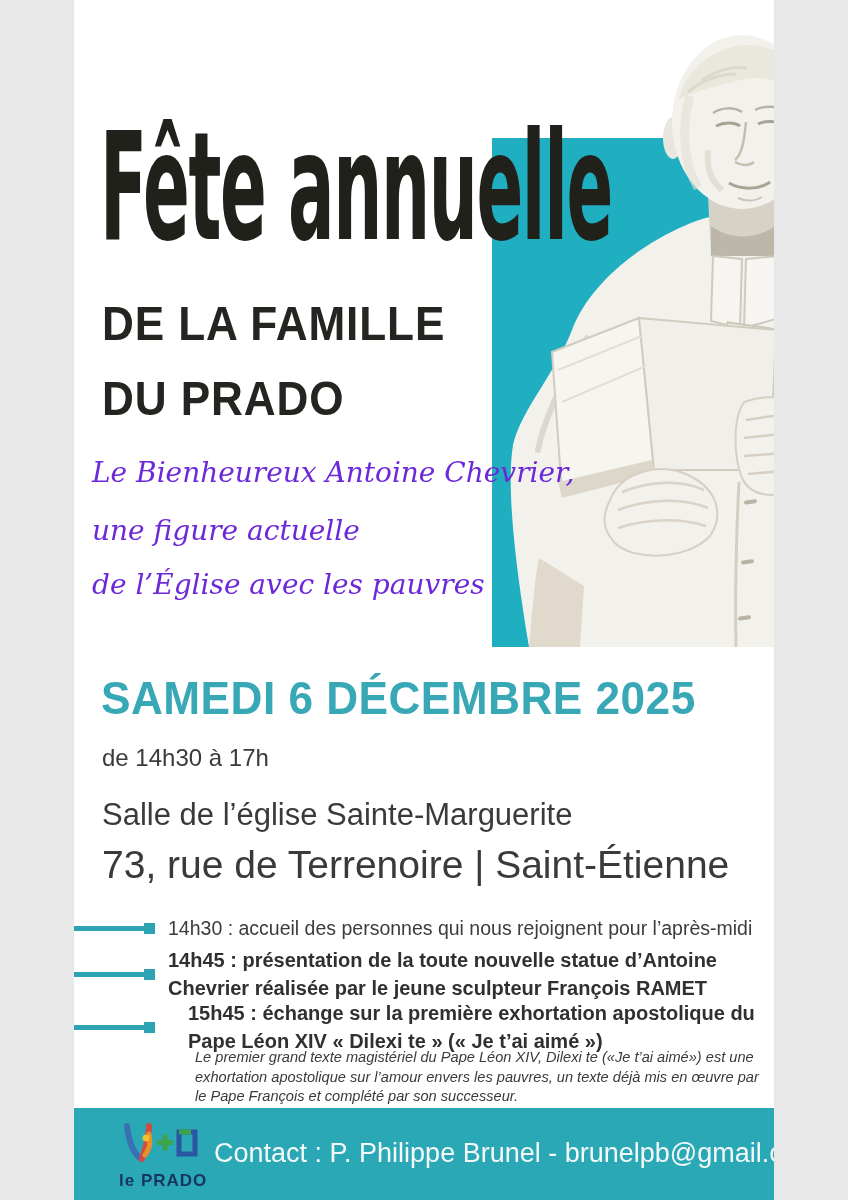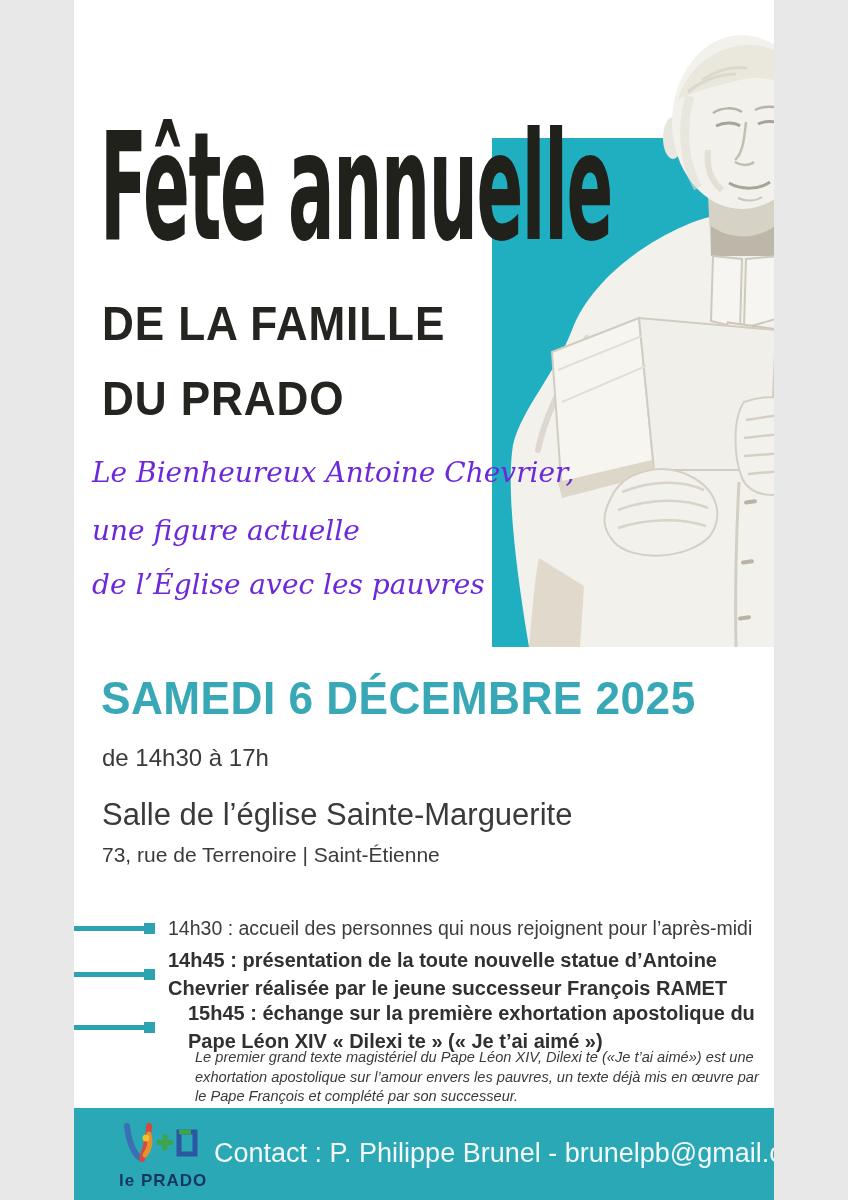--- a/index.html
+++ b/index.html
@@ -39,21 +39,21 @@
   .date-heading{
     position:absolute;left:27px;top:674px;z-index:3;white-space:nowrap;
   }
   .date-heading span{
     display:inline-block;font-weight:700;font-size:47px;letter-spacing:0.5px;
     color:#38a8b7;transform:scaleX(0.94);transform-origin:left top;line-height:1;
   }
   .info{position:absolute;left:28px;z-index:3;white-space:nowrap;color:#3a3a3a;}
   .info.time{top:744px;font-size:24px;}
   .info.venue{top:797px;font-size:31px;}
-  .info.addr{top:843px;font-size:21px;}
+  .info.addr{top:843px;font-size:39px;}
   
   .sched-row{position:absolute;left:0;z-index:3;display:flex;align-items:center;}
   .sched-row .rule{flex:none;width:84px;height:11px;position:relative;}
   .sched-row .rule .bar{position:absolute;left:0;top:3px;width:70px;height:5px;background:#2da2b3;}
   .sched-row .rule .cap{position:absolute;left:70px;top:0;width:11px;height:11px;background:#2da2b3;}
   .sched-row .txt{margin-left:10px;width:585px;font-size:19.5px;line-height:28px;color:#3c3c3c;}
   .sched-row.bold .txt{font-weight:700;font-size:20px;color:#303030;}
   .row1{top:914px;}
   .row2{top:946px;}
   .row3{top:999px;gap:20px;}
@@ -171,21 +171,21 @@
         <div class="bar"></div>
         <div class="cap"></div>
       </div>
     <div class="txt">14h30 : accueil des personnes qui nous rejoignent pour l’après-midi</div>
   </div>
   <div class="sched-row row2 bold">
     <div class="rule">
         <div class="bar"></div>
         <div class="cap"></div>
       </div>
-    <div class="txt">14h45 : présentation de la toute nouvelle statue d’Antoine Chevrier réalisée par le jeune successeur François RAMET</div>
+    <div class="txt">14h45 : présentation de la toute nouvelle statue d’Antoine Chevrier réalisée par le jeune sculpteur François RAMET</div>
   </div>
   <div class="sched-row row3 bold">
     <div class="rule">
         <div class="bar"></div>
         <div class="cap"></div>
       </div>
     <div class="txt">15h45 : échange sur la première exhortation apostolique du Pape Léon XIV « Dilexi te » (« Je t’ai aimé »)</div>
   </div>
 
   <div class="footnote">Le premier grand texte magistériel du Pape Léon XIV, Dilexi te («Je t’ai aimé») est une exhortation apostolique sur l’amour envers les pauvres, un texte déjà mis en œuvre par le Pape François et complété par son successeur.</div>

